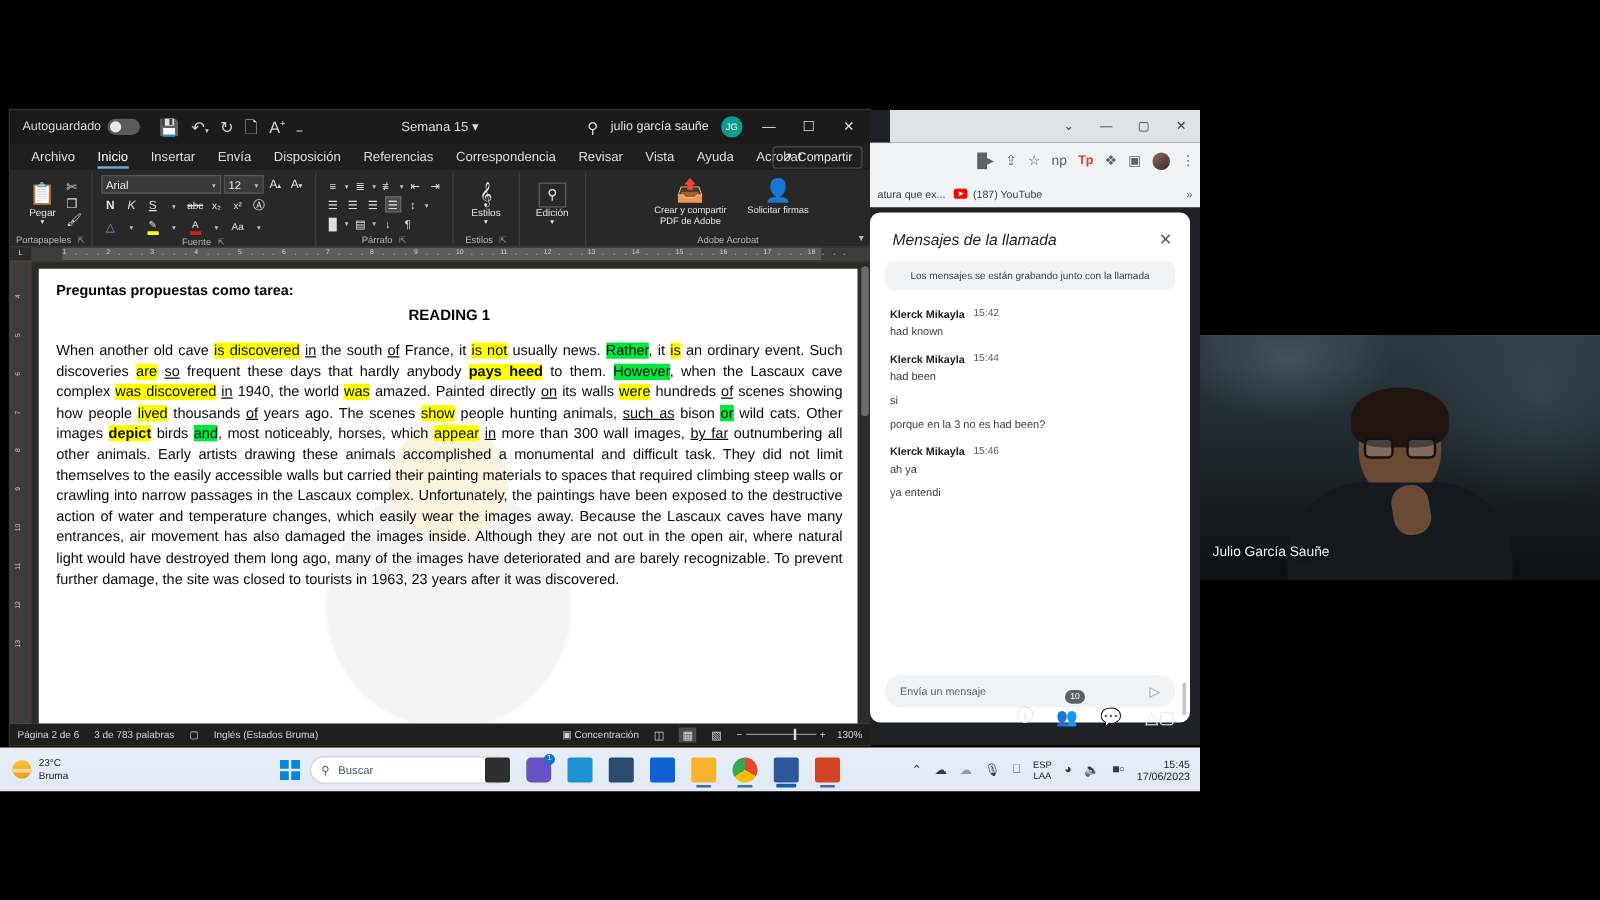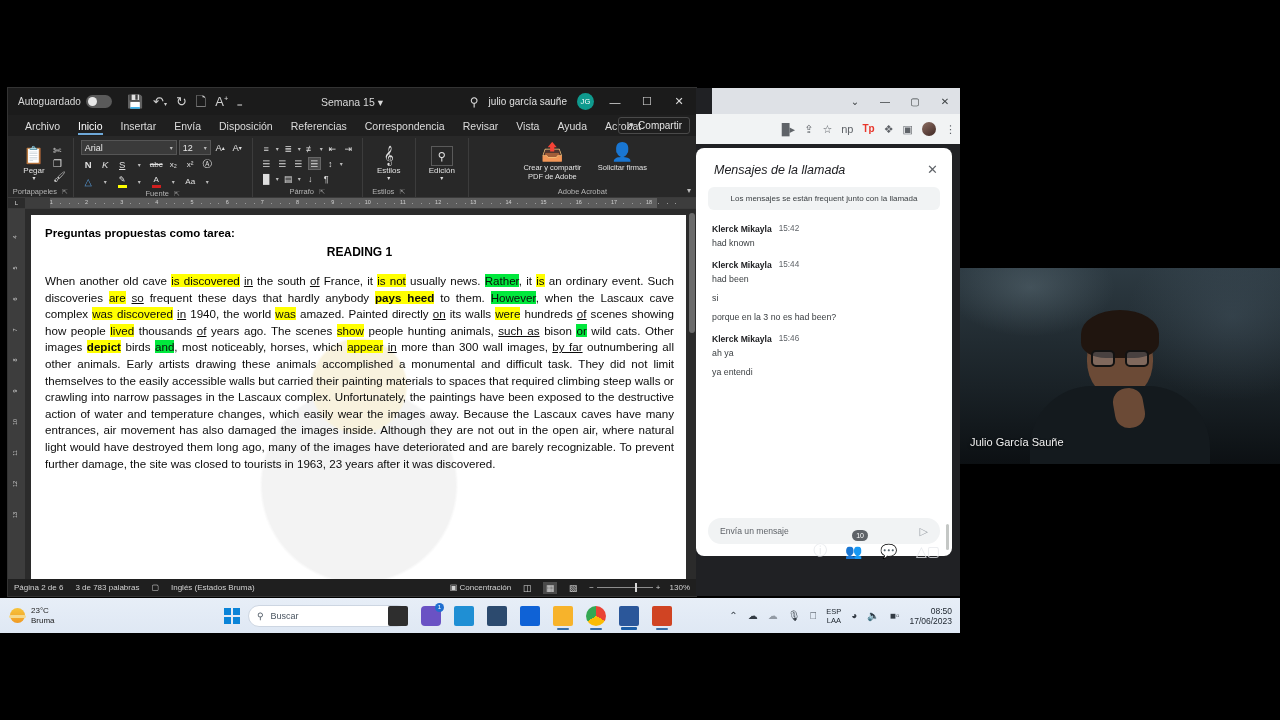--- a/index.html
+++ b/index.html
@@ -679,28 +679,38 @@
       <span class="c-tb-ic">█▸</span>
       <span class="c-tb-ic">⇪</span>
       <span class="c-tb-ic">☆</span>
       <span class="c-tb-ic">np</span>
       <span class="c-tb-ic red">Tp</span>
       <span class="c-tb-ic">❖</span>
       <span class="c-tb-ic">▣</span>
       <span class="c-tb-av"></span>
       <span class="c-tb-ic">⋮</span>
     </div>
+    <div class="c-bookmarks">
+      <span class="bm">
+        <span>atura que ex...</span>
+      </span>
+      <span class="bm">
+        <span class="yt-ic"></span>
+        <span>(187) YouTube</span>
+      </span>
+      <span class="bm-more">»</span>
+    </div>
 
     <div class="c-body">
       <div class="meet-panel">
         <div class="mp-head">
           <span class="mp-title">Mensajes de la llamada</span>
           <span class="mp-close">✕</span>
         </div>
-        <div class="mp-notice">Los mensajes se están frequent junto con la llamada</div>
+        <div class="mp-notice">Los mensajes se están grabando junto con la llamada</div>
         <div class="mp-msgs" id="msg-list">
             <div class="msg-group">
               <div class="msg-head">
                 <span class="msg-author">Klerck Mikayla</span>
                 <span class="msg-time">15:42</span>
               </div>
               <div class="msg-line">had known</div>
             </div>
             <div class="msg-group">
               <div class="msg-head">
@@ -802,19 +812,19 @@
       <span class="tray-ic">🎙</span>
       <span class="tray-ic">⎕</span>
       <span class="tb-lang">
         <span>ESP</span><br>
         <span>LAA</span>
       </span>
       <span class="tray-ic">◕</span>
       <span class="tray-ic">🔈</span>
       <span class="tray-ic">■▫</span>
       <span class="tb-clock">
-        <span>08:50</span><br>
+        <span>15:45</span><br>
         <span>17/06/2023</span>
       </span>
     </div>
   </div>
 
 </div>
 
 </body></html>

